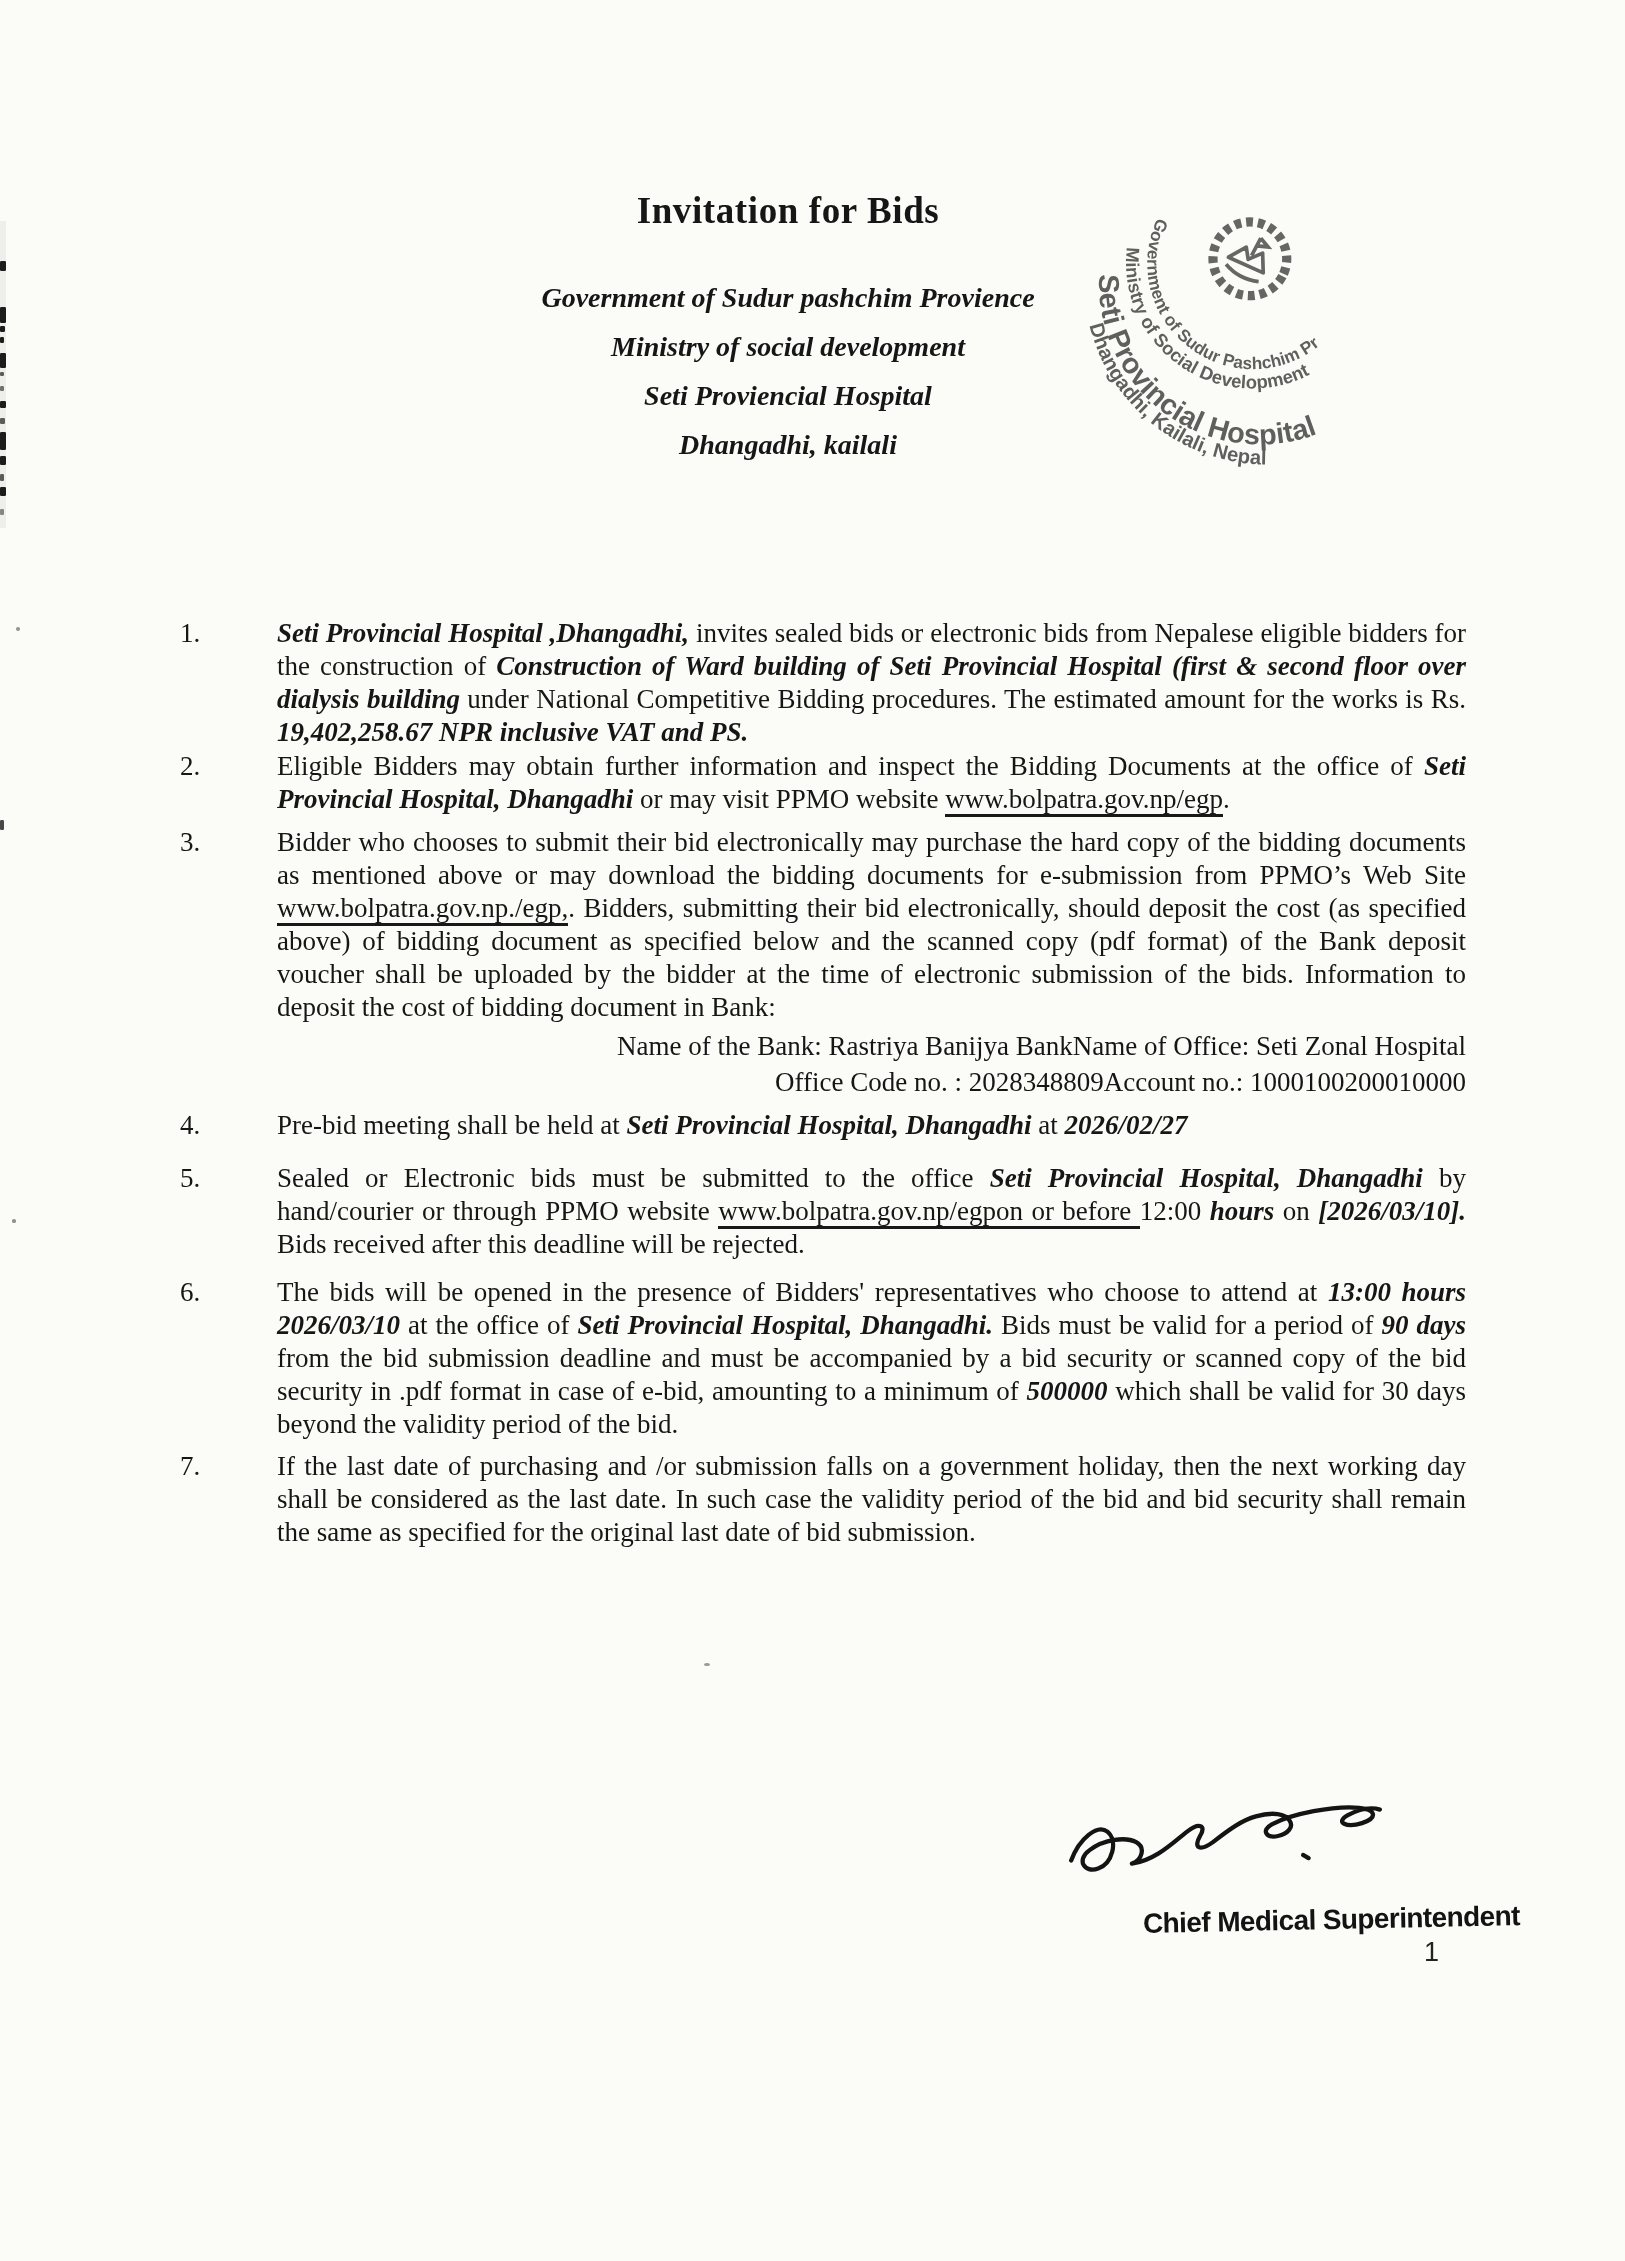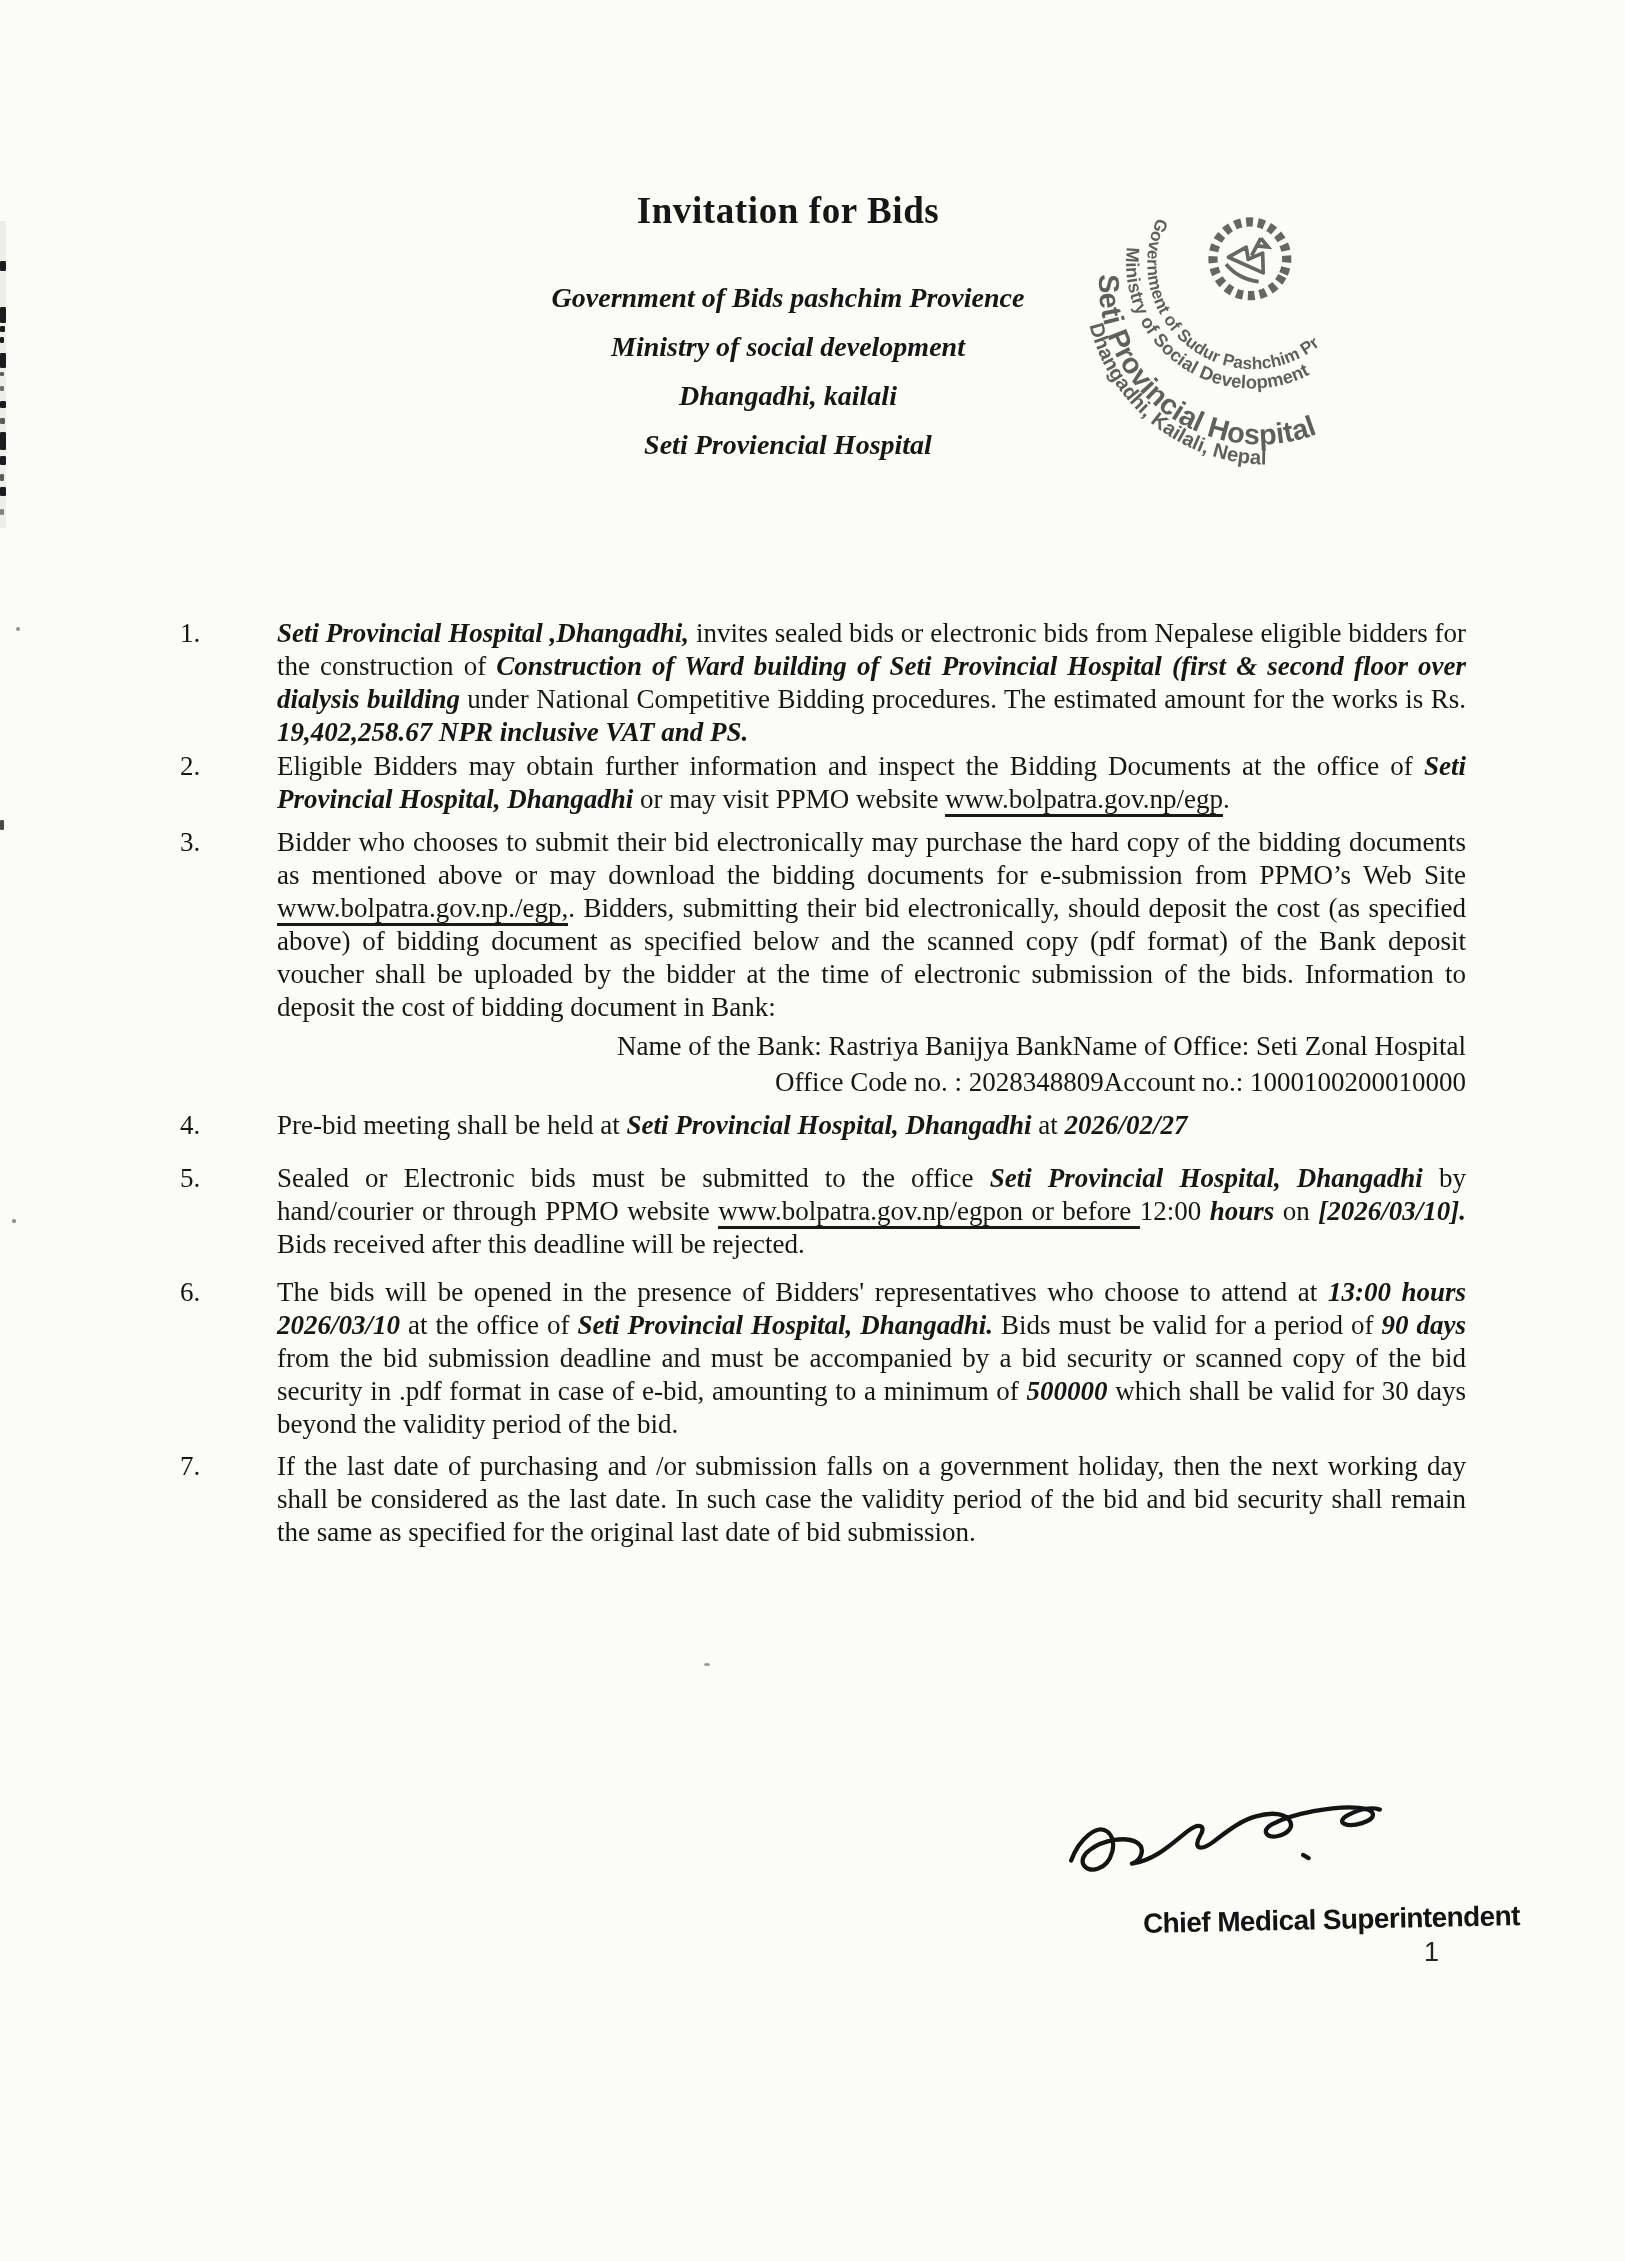--- a/index.html
+++ b/index.html
@@ -98,24 +98,24 @@
     <div class="edge-mark" style="top:509px;width:3.7px;height:5.5px;opacity:.5;"></div>
     <div class="edge-mark" style="top:820px;width:3.7px;height:9.8px;opacity:.8;"></div>
   </div>
   <div class="spot" style="left:16px;top:627px;width:4.3px;height:4.3px;"></div>
   <div class="spot" style="left:12.3px;top:1219px;width:3.7px;height:3.7px;"></div>
   <div class="spot" style="left:704px;top:1663px;width:5.5px;height:3.1px;opacity:.5;"></div>
 
   <div class="head-wrap">
     <h1 class="doc-title">Invitation for Bids</h1>
     <ul class="org-lines">
-      <li>Government of Bids pashchim Provience</li>
+      <li>Government of Sudur pashchim Provience</li>
       <li>Ministry of social development</li>
+      <li>Seti Proviencial Hospital</li>
       <li>Dhangadhi, kailali</li>
-      <li>Seti Proviencial Hospital</li>
     </ul>
   </div>
 
   <svg class="stamp-svg" width="406" height="295" viewBox="0 0 660 480">
     <defs>
       <path id="arcGov" d="M 183,45 A 172,172 0 0 0 450,250" fill="none"></path>
       <path id="arcMin" d="M 133,93 A 205,205 0 0 0 427,302" fill="none"></path>
       <path id="arcSeti" d="M 88,137 A 262,262 0 0 0 505,363" fill="none"></path>
       <path id="arcDhan" d="M 72,220 A 298,298 0 0 0 382,446" fill="none"></path>
     </defs>

